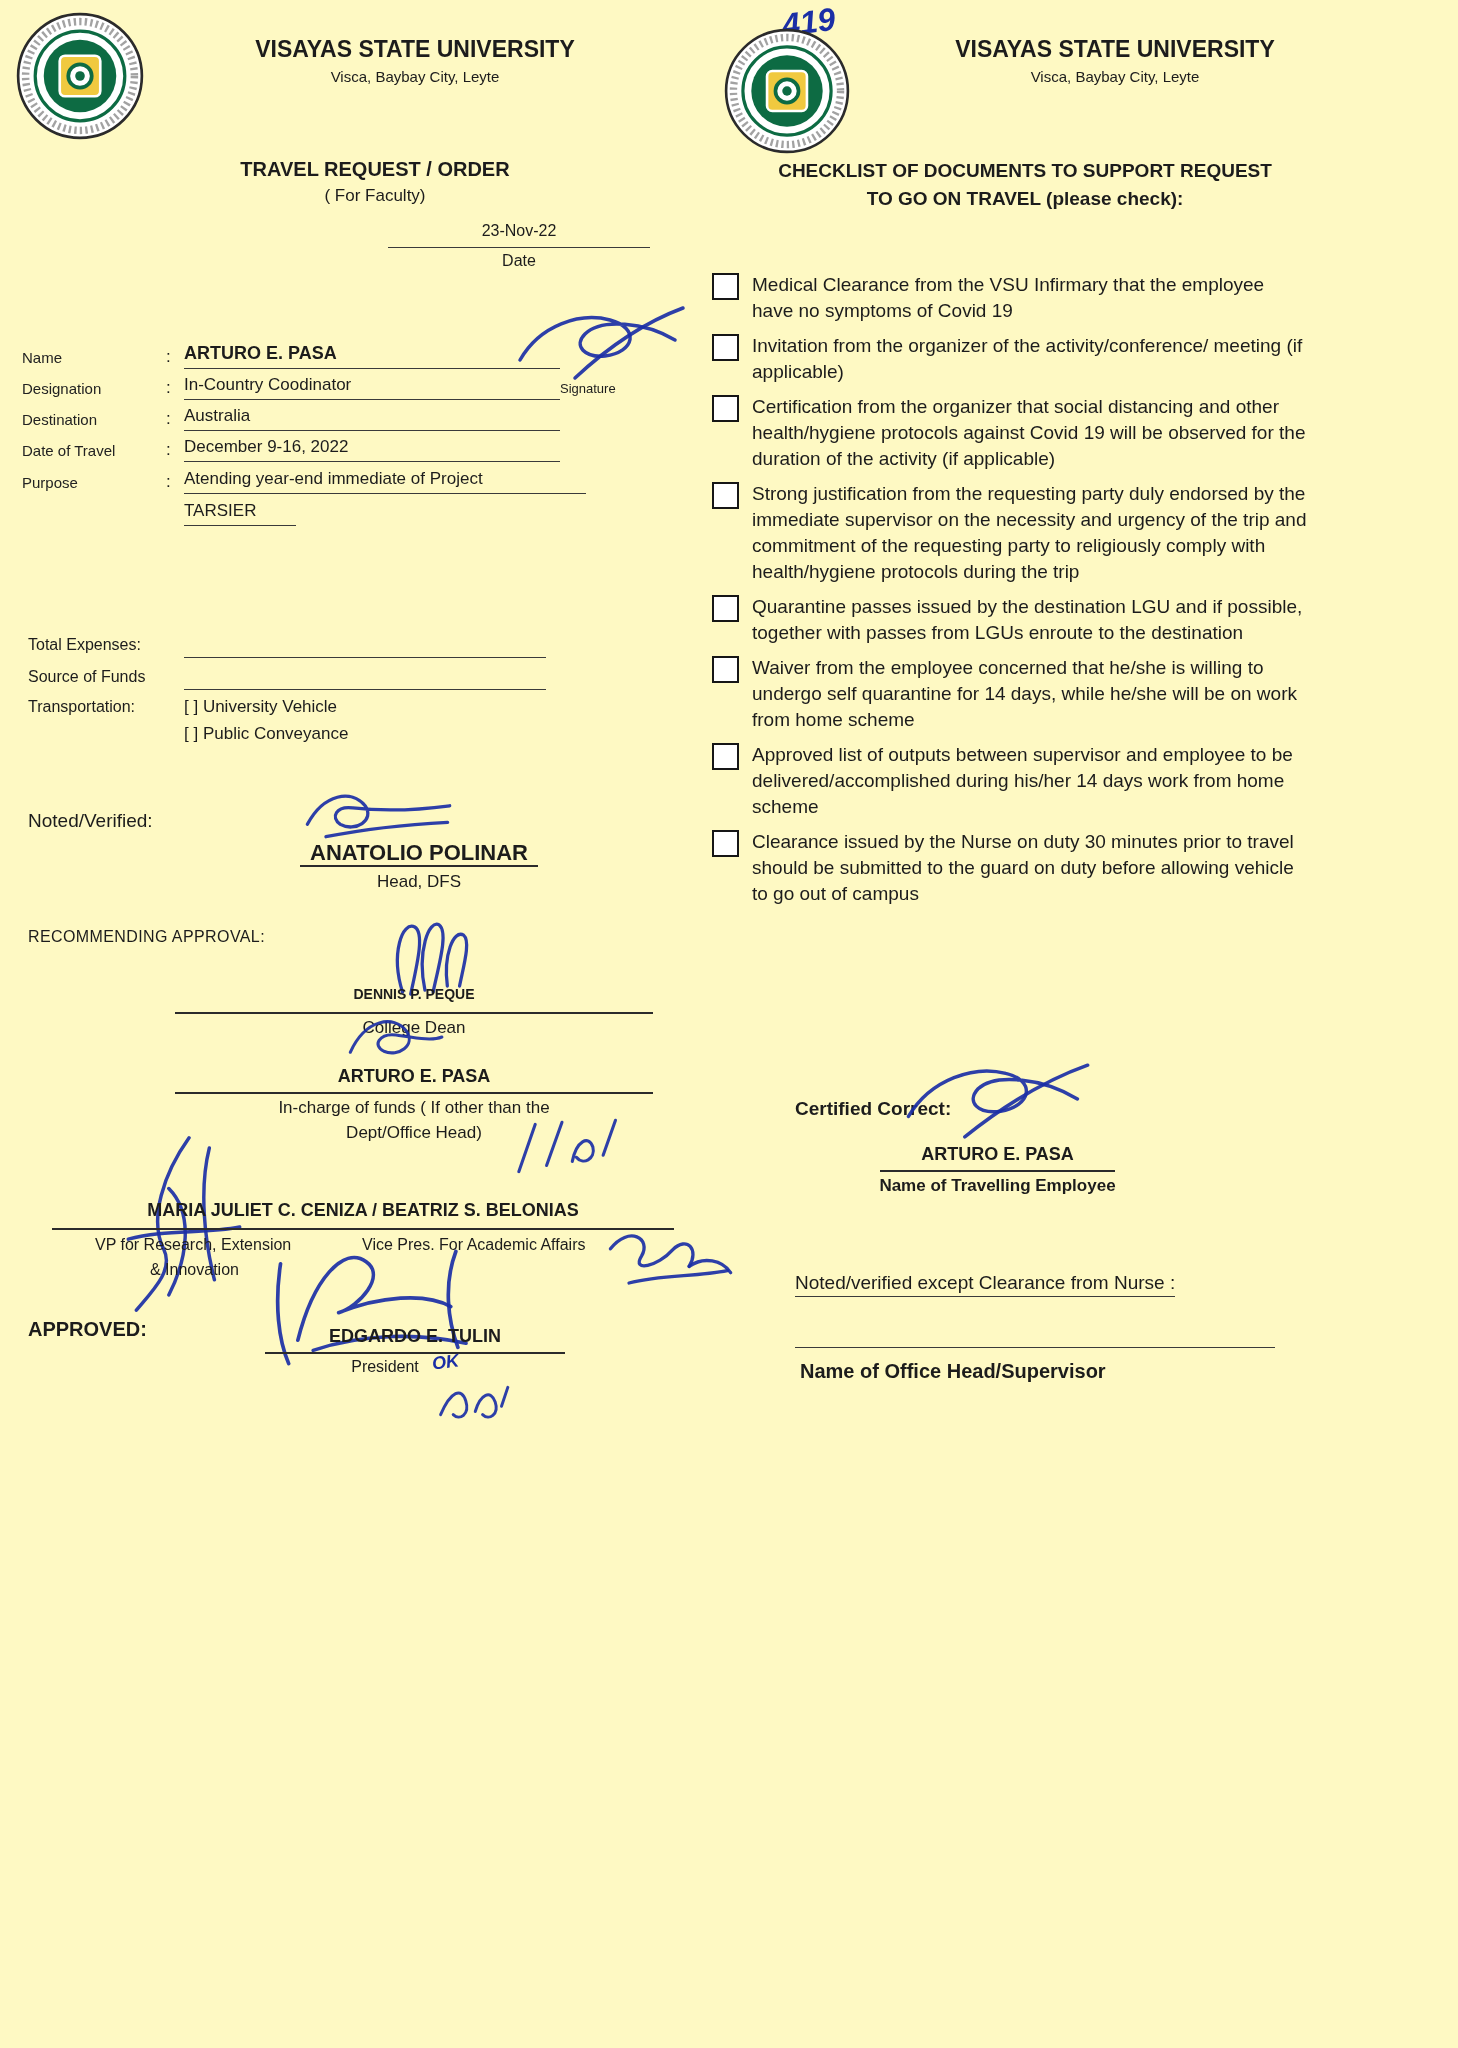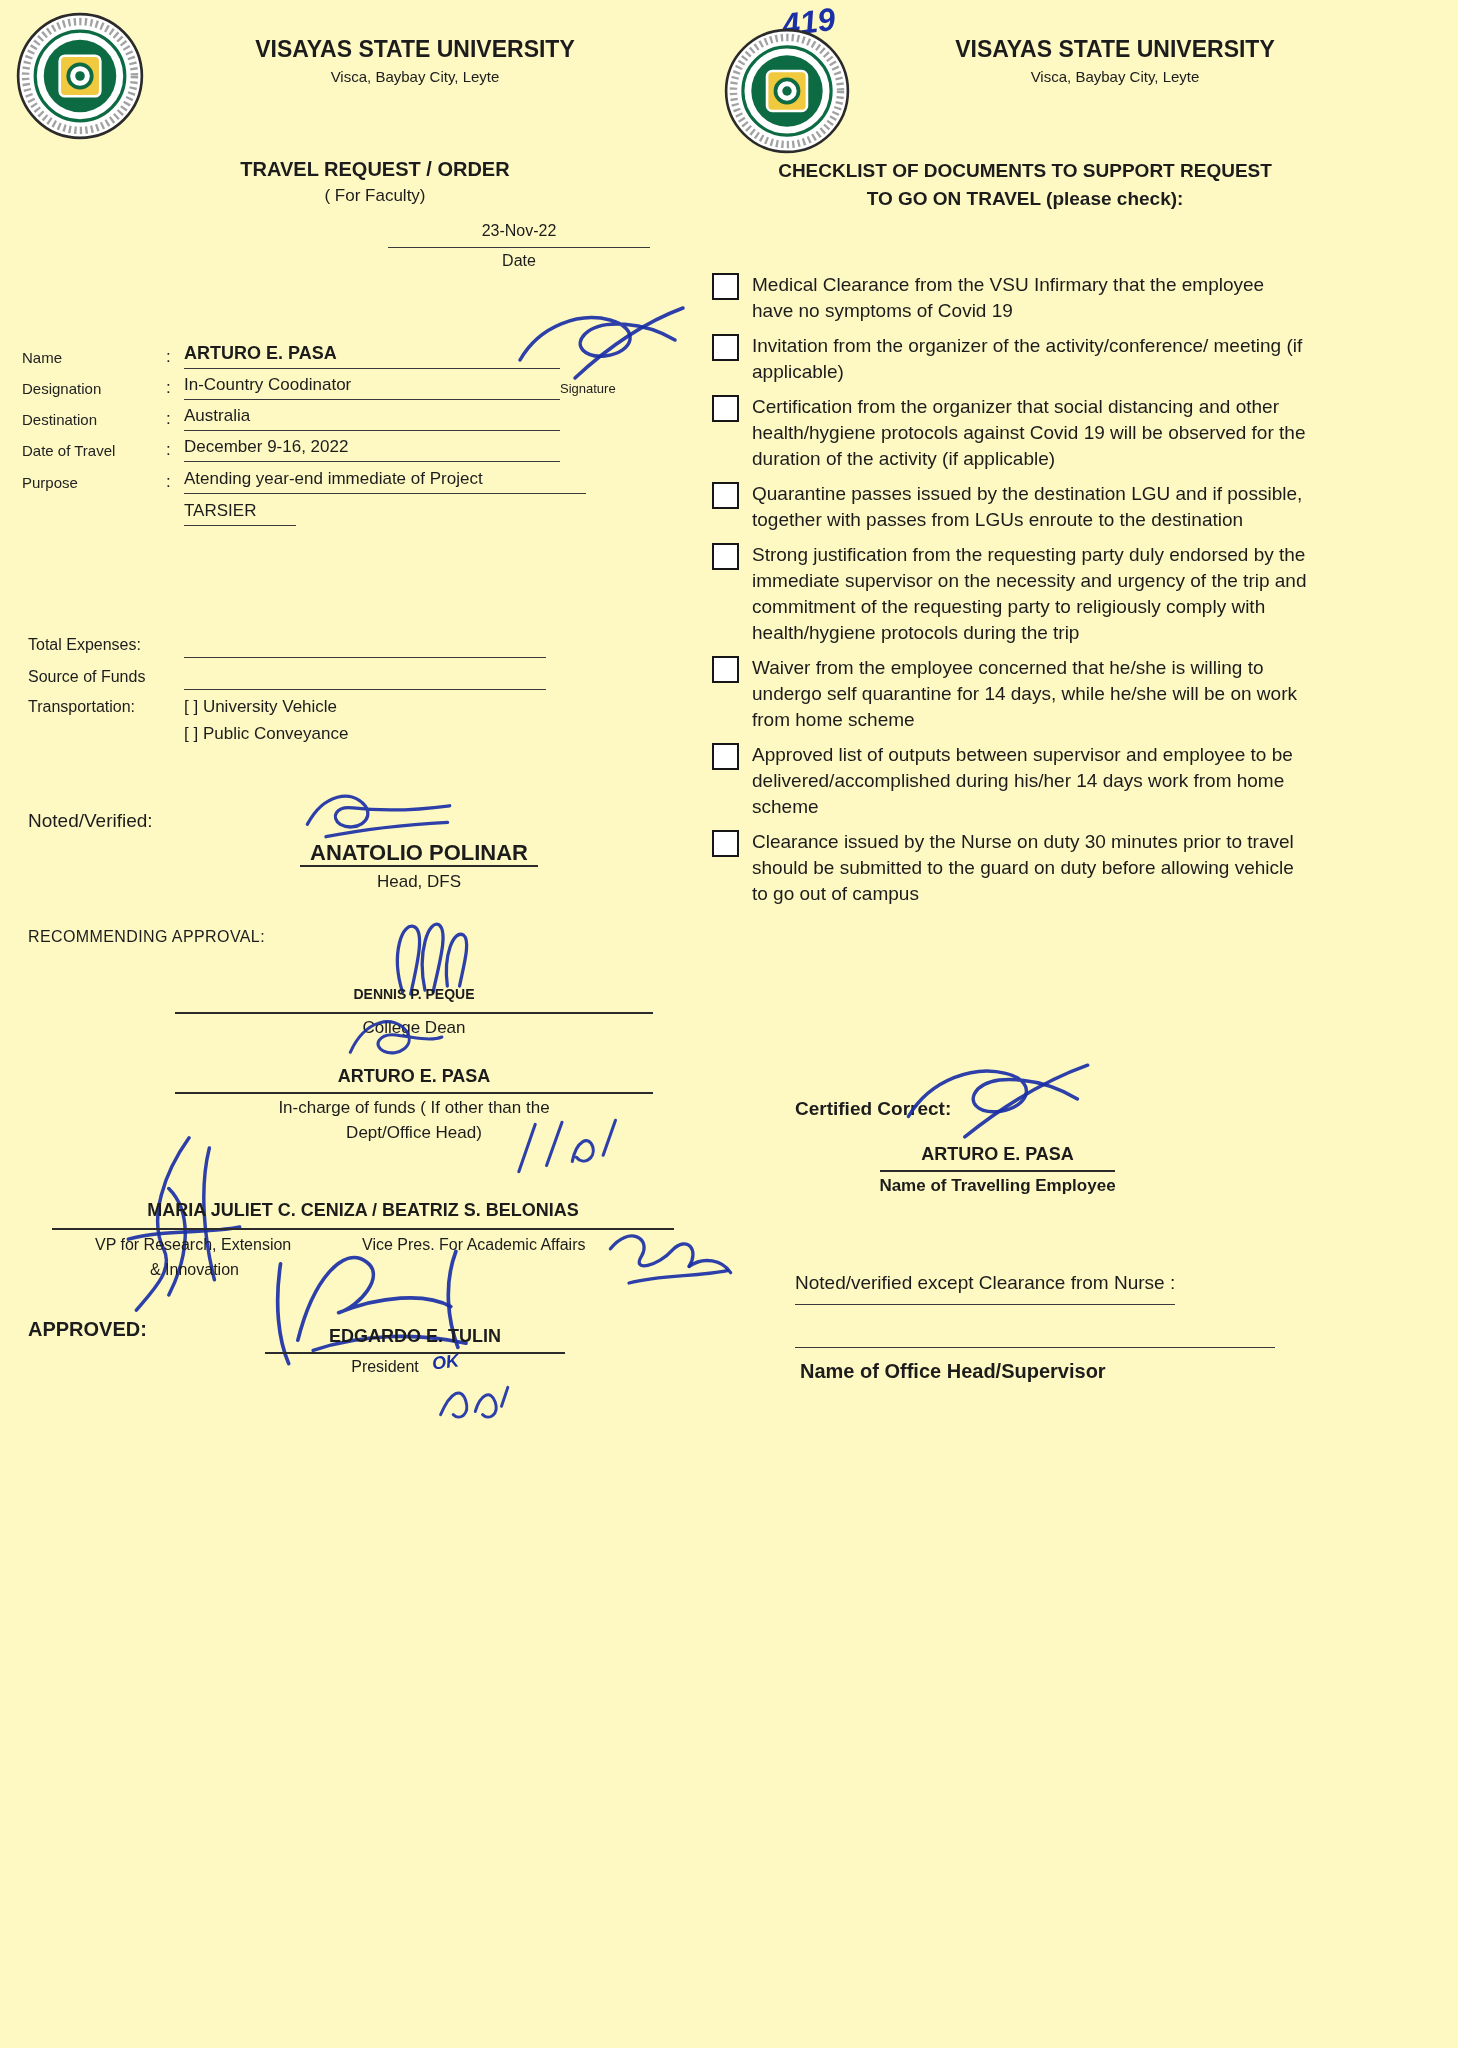--- a/index.html
+++ b/index.html
@@ -173,25 +173,25 @@
     <div class="chk-item">
       <span class="chk-box"></span>
       <span class="chk-text">Invitation from the organizer of the activity/conference/ meeting (if applicable)</span>
     </div>
     <div class="chk-item">
       <span class="chk-box"></span>
       <span class="chk-text">Certification from the organizer that social distancing and other health/hygiene protocols against Covid 19 will be observed for the duration of the activity  (if applicable)</span>
     </div>
     <div class="chk-item">
       <span class="chk-box"></span>
+      <span class="chk-text">Strong justification from the requesting party duly endorsed by the immediate supervisor on the necessity and urgency of the trip and commitment of the requesting party to religiously comply with health/hygiene protocols during the trip</span>
+    </div>
+    <div class="chk-item">
+      <span class="chk-box"></span>
       <span class="chk-text">Quarantine passes issued by the destination LGU and if possible, together with passes from LGUs enroute to the destination</span>
-    </div>
-    <div class="chk-item">
-      <span class="chk-box"></span>
-      <span class="chk-text">Strong justification from the requesting party duly endorsed by the immediate supervisor on the necessity and urgency of the trip and commitment of the requesting party to religiously comply with health/hygiene protocols during the trip</span>
     </div>
     <div class="chk-item">
       <span class="chk-box"></span>
       <span class="chk-text">Waiver from the employee concerned that he/she is willing to undergo self quarantine for 14 days, while he/she will be on work from home scheme</span>
     </div>
     <div class="chk-item">
       <span class="chk-box"></span>
       <span class="chk-text">Approved list of outputs between supervisor and employee to be delivered/accomplished during his/her 14 days work from home scheme</span>
     </div>
     <div class="chk-item">
@@ -201,18 +201,18 @@
   </div>
 
   <div class="abs b" style="left:795px;top:1098px;font-size:19px">Certified Correct:</div>
   <svg class="abs" style="left:888px;top:1052px" width="215" height="96" viewBox="0 0 210 92">
     <path class="ink" stroke-width="3.4" d="M20,62 C42,25 85,12 115,20 C145,27 140,52 110,57 C88,60 76,48 88,35 C104,20 150,24 185,45"></path>
     <path class="ink" stroke-width="3.4" d="M75,82 C110,54 150,28 195,12"></path>
   </svg>
   <div class="abs c b ul" style="left:880px;top:1144px;width:235px;height:28px;font-size:18px">ARTURO E. PASA</div>
   <div class="abs c b" style="left:845px;top:1176px;width:305px;font-size:17px">Name of Travelling Employee</div>
 
-  <div class="abs thin-ul" style="left:795px;top:1272px;font-size:19px;display:inline-block;padding-bottom:10px">Noted/verified except Clearance from Nurse :</div>
+  <div class="abs thin-ul" style="left:795px;top:1272px;font-size:19px;display:inline-block;padding-bottom:2px">Noted/verified except Clearance from Nurse :</div>
 
   <div class="abs thin-ul" style="left:795px;top:1312px;width:480px;height:36px"></div>
   <div class="abs b" style="left:800px;top:1360px;font-size:20px">Name of Office Head/Supervisor</div>
 
 </div>
 
 </body></html>

